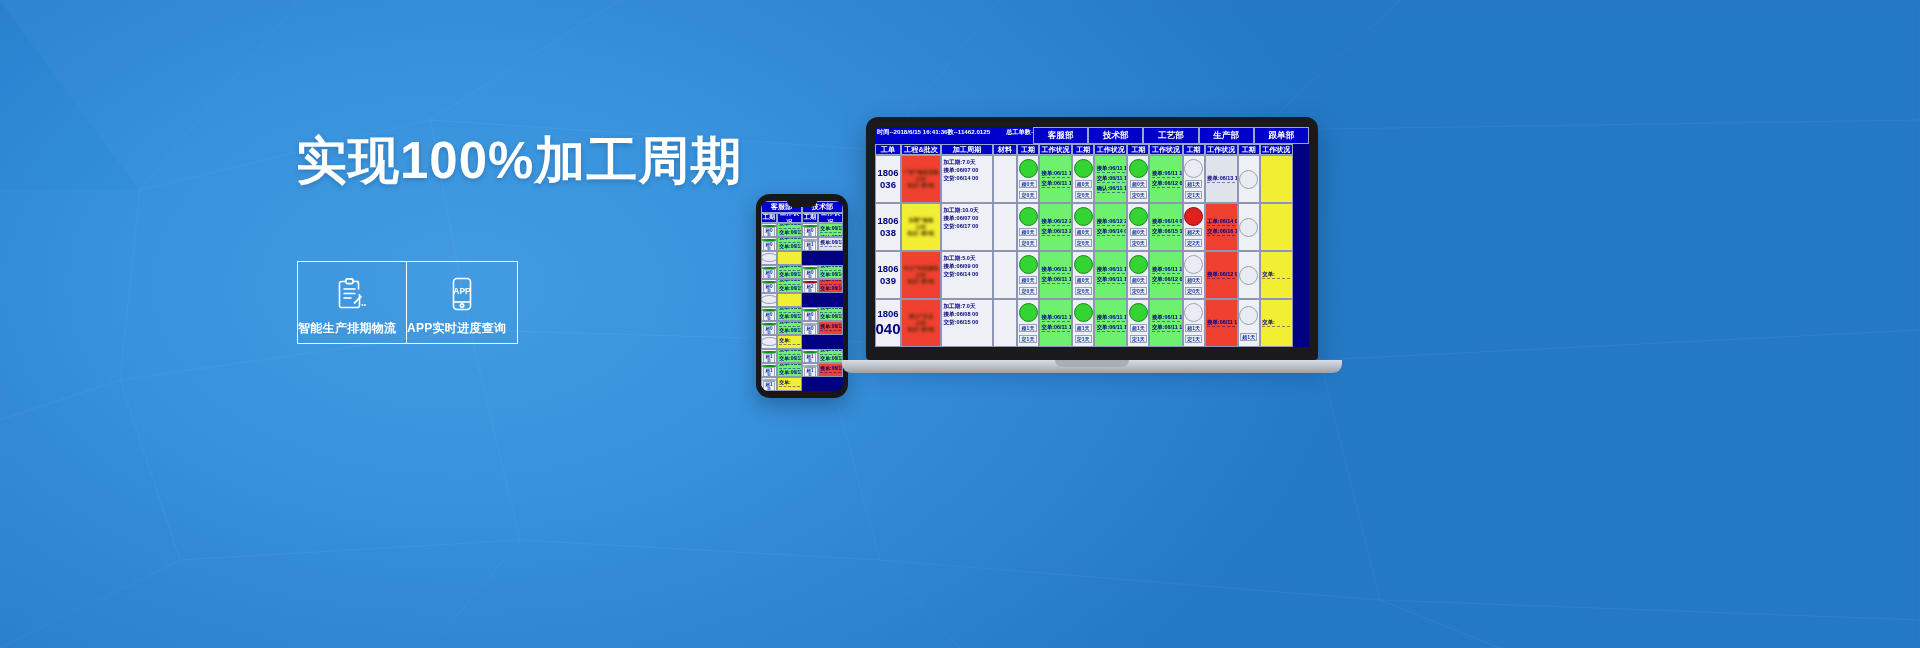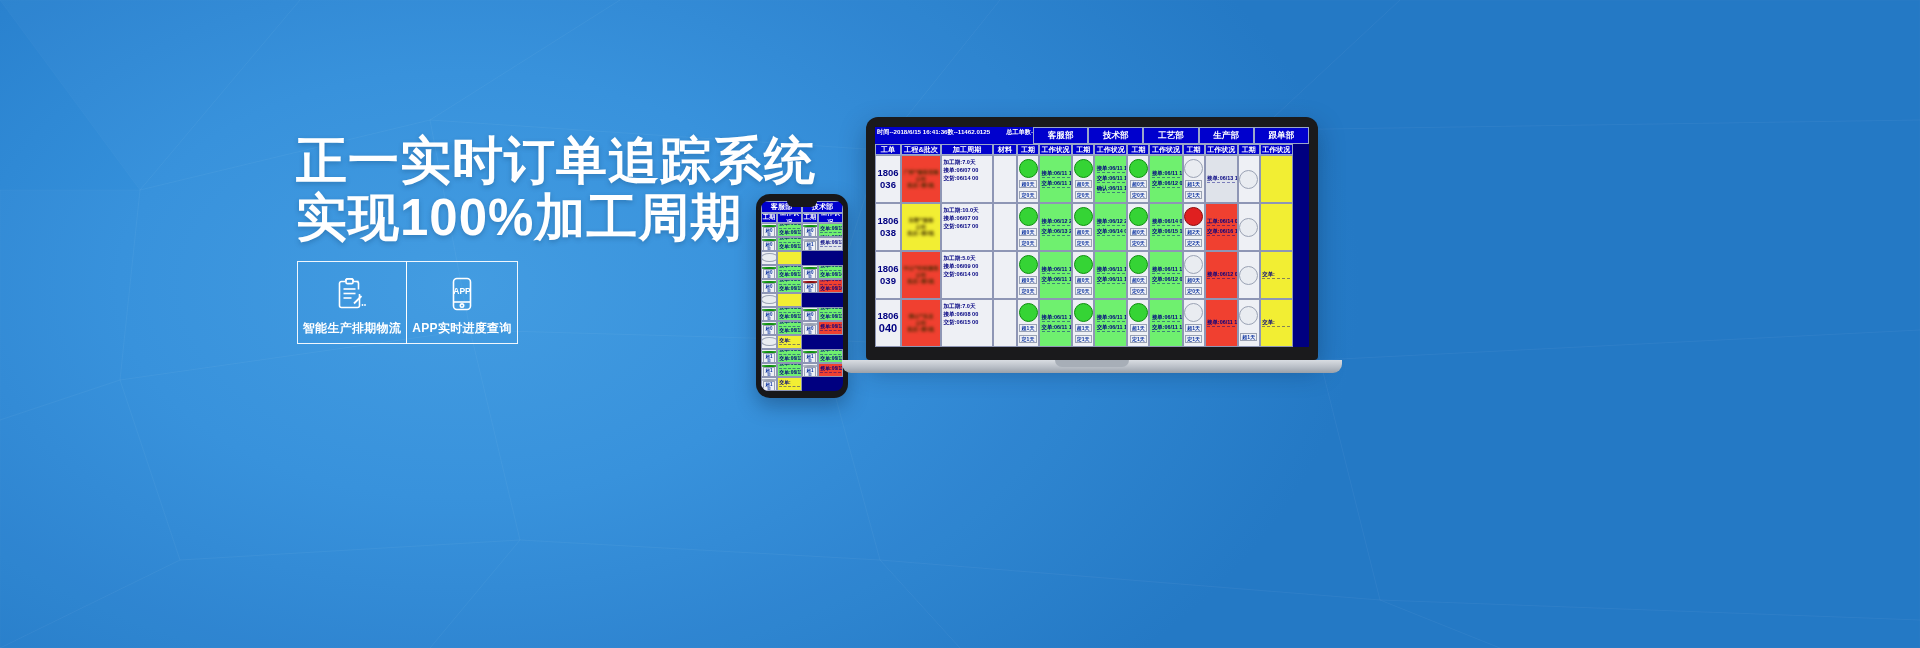--- a/index.html
+++ b/index.html
@@ -29,21 +29,21 @@
     text-shadow:0 2px 5px rgba(10,50,90,.28);
   }
   .headline .l2{display:block;}
 
   
   .features{position:absolute;left:297px;top:261px;display:flex;}
   .fbox{
     width:110px;height:83px;
     border:1px solid rgba(255,255,255,.92);
     box-sizing:border-box;
-    display:flex;flex-direction:column;align-items:center;justify-content:flex-start;
+    display:flex;flex-direction:column;justify-content:flex-start;
     padding-top:13px;
     margin-right:-1px;
   }
   .fbox.wide{width:112px;}
   .ficon{height:38px;display:flex;align-items:center;justify-content:center;}
   .ficon svg{display:block;}
   .flabel{
     margin-top:7px;color:#ffffff;font-size:12px;font-weight:bold;
     letter-spacing:.3px;white-space:nowrap;
   }
@@ -128,21 +128,20 @@
         <polygon points="0,648 180,560 520,540 430,648"></polygon>
         <polygon points="430,648 520,540 880,560 960,648"></polygon>
         <polygon points="960,648 880,560 1380,600 1500,648"></polygon>
         <polygon points="1500,648 1380,600 1920,620 1920,648"></polygon>
       </g>
     </svg>
   </div>
 
   <div class="copy">
     <div class="headline">
-      <span>正一实时订单追踪系统</span>
       <span class="l2">实现100%加工周期</span>
     </div>
   </div>
 
   <div class="features">
 
 
     <div class="fbox">
       <div class="ficon">
         <svg width="30" height="32" viewBox="0 0 30 32" fill="none" stroke="#ffffff" stroke-width="1.6">
@@ -554,21 +553,21 @@
               <div class="cell" style="background: rgb(238, 240, 245); display: flex; flex-direction: column; align-items: center; justify-content: space-around; padding: 1.5px 0px;">
                 <div class="dot dot-white" style="width: 17px; height: 17px;"></div>
               </div>
               <div class="cell" style="background: rgb(242, 238, 51); padding: 2px 1.5px; display: flex; flex-direction: column; justify-content: center; gap: 2px;">
                 <div class="txt" style="font-size: 5.4px; line-height: 7px; white-space: nowrap; border-bottom: 1px dashed rgba(0, 0, 128, 0.45);">交单:</div>
               </div>
             </div>
             <div style="display: grid; grid-template-columns: 26px 40px 52px 24px 22px 33.2px 22px 33.2px 22px 33.2px 22px 33.2px 22px 33.2px; height: 48px;">
               <div class="cell c-white" style="display: flex; flex-direction: column; align-items: center; justify-content: center;">
                 <div class="txt" style="font-size: 9.5px;">1806</div>
-                <div class="txt" style="font-size: 11px;">040</div>
+                <div class="txt" style="font-size: 15px;">040</div>
               </div>
               <div class="cell" style="background: rgb(240, 64, 48); display: flex; align-items: center; justify-content: center; padding: 1px;">
                 <div class="txt blur" style="font-size: 5.2px; text-align: center; white-space: pre-line; color: rgb(58, 42, 0);">佛山**实业
 公司
 批次--第1批</div>
               </div>
               <div class="cell c-white" style="padding: 2px 1.5px;">
                 <div class="txt" style="font-size: 5.6px; line-height: 8px; white-space: nowrap;">加工期:7.0天</div>
                 <div class="txt" style="font-size: 5.6px; line-height: 8px; white-space: nowrap;">接单:06/08 00</div>
                 <div class="txt" style="font-size: 5.6px; line-height: 8px; white-space: nowrap;">交货:06/15 00</div>

